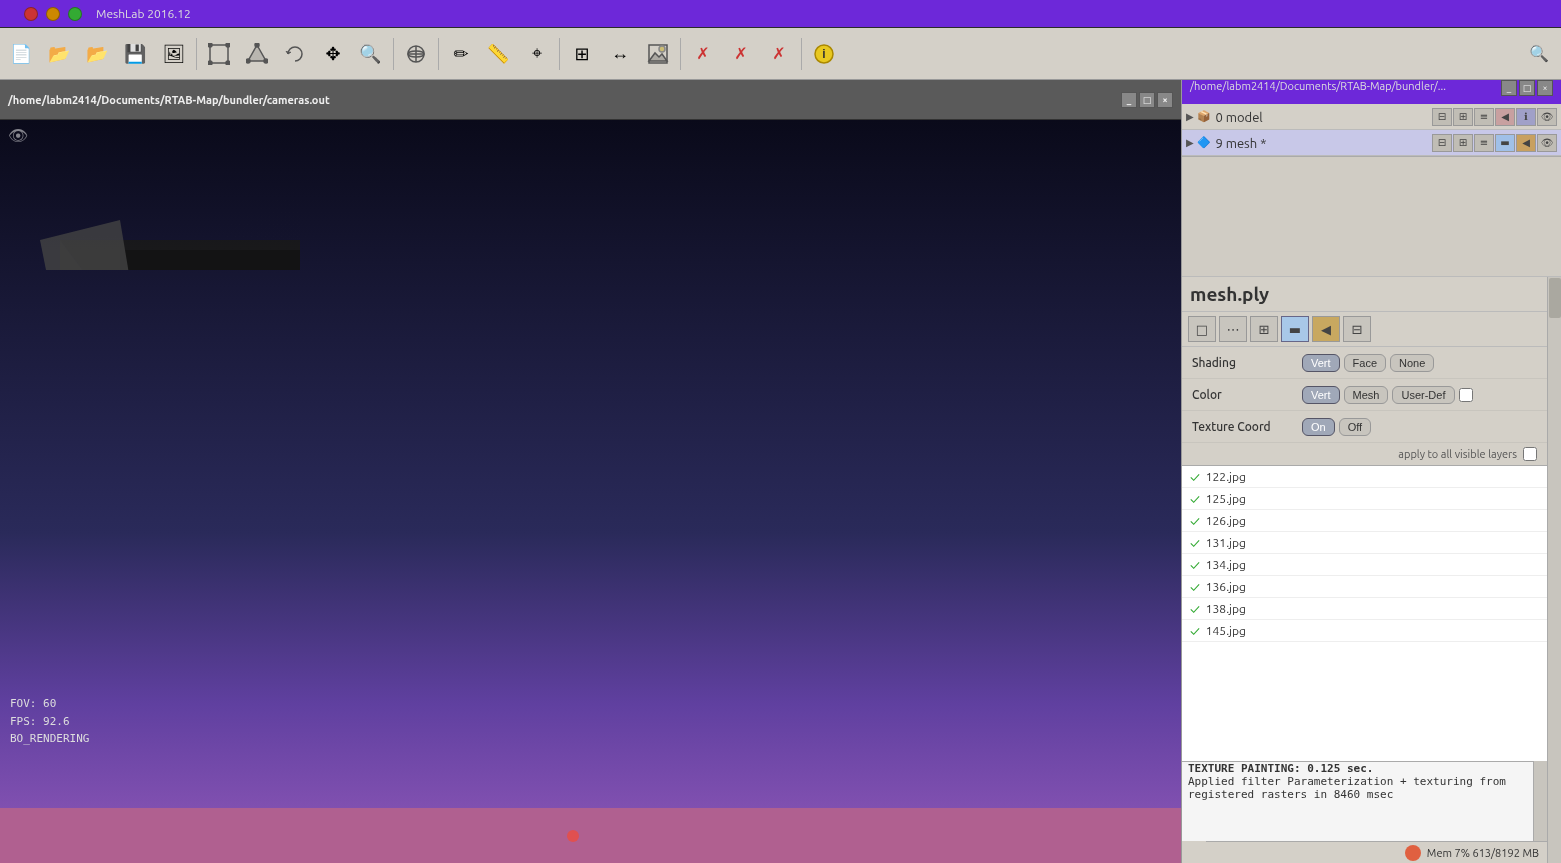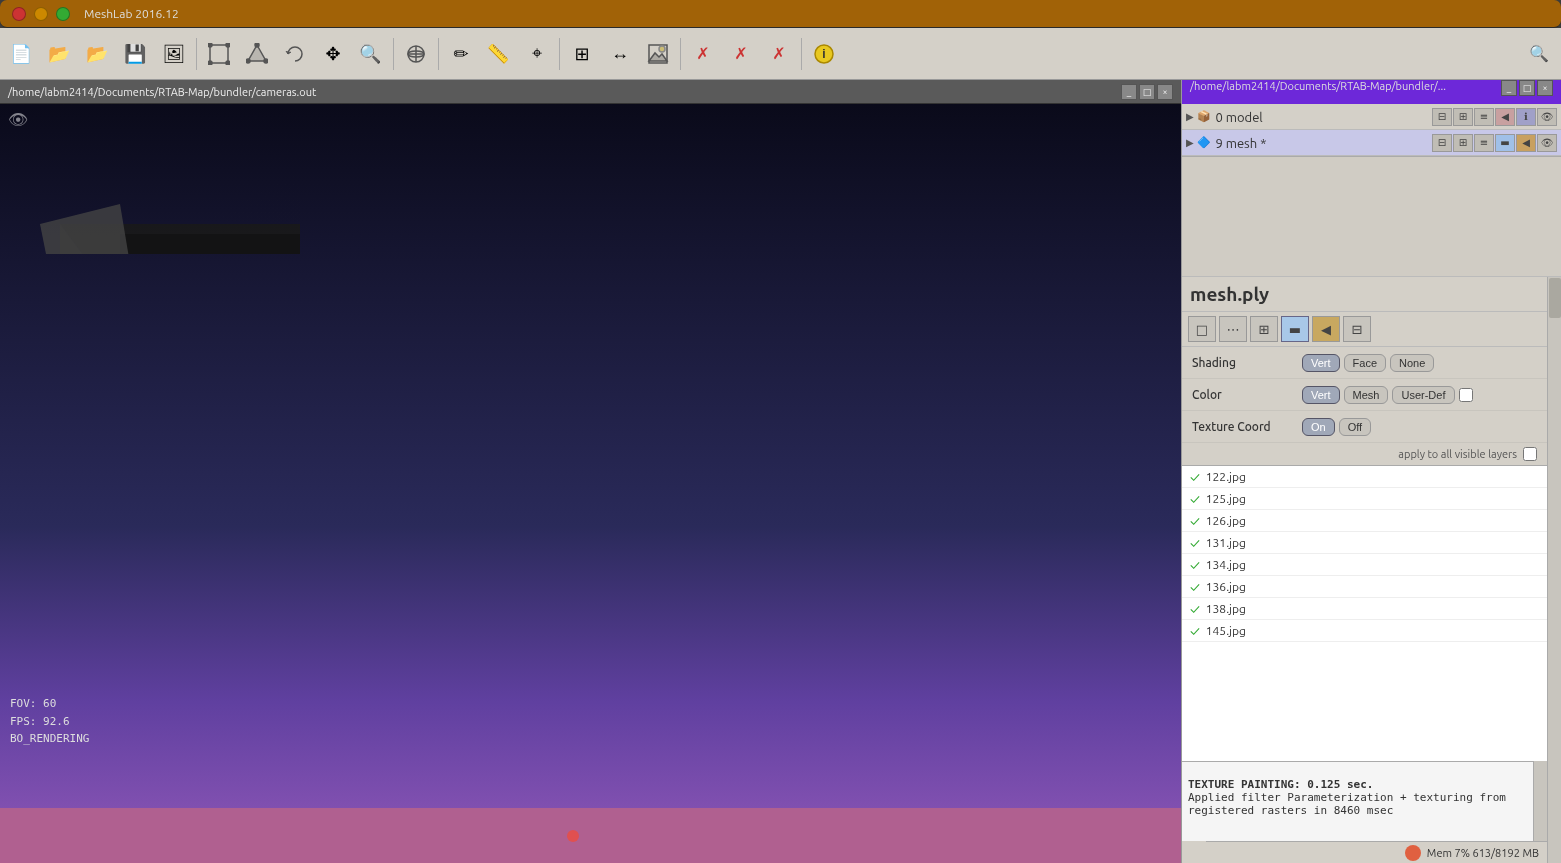--- a/index.html
+++ b/index.html
@@ -1,27 +1,26 @@
 <!DOCTYPE html>
 <html><head>
   <meta charset="utf-8">
   <style>
     * { margin: 0; padding: 0; box-sizing: border-box; }
     body { width: 1561px; height: 863px; background: #3c3c3c; font-family: 'Ubuntu', 'DejaVu Sans', sans-serif; font-size: 12px; color: #eee; overflow: hidden; }
 
     
     #titlebar {
       height: 28px;
-      background: #a16207;
-      display: flex;
-      align-items: center;
-      padding: 0 12px;
+      background: #6d28d9;
+      display: flex;
+      align-items: center;
+      padding: 0 24px;
       gap: 8px;
       border-bottom: 1px solid #2a2a2a;
-      border-radius: 7px;
     }
     .win-btn { width: 14px; height: 14px; border-radius: 50%; border: 1px solid rgba(0,0,0,0.3); cursor: pointer; display: inline-block; }
     .win-close { background: #cc3333; }
     .win-min { background: #cc8800; }
     .win-max { background: #33aa33; }
     #titlebar-text { font-size: 12px; color: #ddd; margin-left: 6px; }
 
     
     #toolbar {
       height: 52px;
@@ -53,27 +52,28 @@
     
     #left-panel {
       flex: 1;
       display: flex;
       flex-direction: column;
       background: #222;
     }
 
     
     #viewport-titlebar {
-      height: 24px;
+      height: 40px;
       background: #5a5a5a;
       display: flex;
       align-items: center;
       justify-content: space-between;
       padding: 0 8px;
       border-bottom: 1px solid #333;
+      font-weight: bold;
     }
     #viewport-title { font-size: 11px; color: #eee; }
     #viewport-controls { display: flex; gap: 2px; }
     .vp-btn { width: 16px; height: 16px; background: #888; border: 1px solid #555; font-size: 9px; display: flex; align-items: center; justify-content: center; cursor: pointer; color: #eee; }
 
     
     #viewport {
       flex: 1;
       background: linear-gradient(to bottom, #0a0a1a 0%, #1a1a3a 30%, #2a2a5a 60%, #6040a0 85%, #8050b0 100%);
       position: relative;
@@ -240,21 +240,21 @@
       border-bottom: 1px solid #eee;
     }
     .texture-check { color: #33aa33; font-size: 14px; }
     .texture-name { font-size: 12px; color: #333; }
 
     
     #log-panel {
       height: 80px;
       background: #f5f5f5;
       border-top: 1px solid #aaa;
-      padding: 16px 6px;
+      padding: 0 6px;
       font-size: 11px;
       font-family: monospace;
       color: #333;
       overflow-y: auto;
     }
 
     
     #bottom-statusbar {
       height: 22px;
       background: #d4d0c8;

